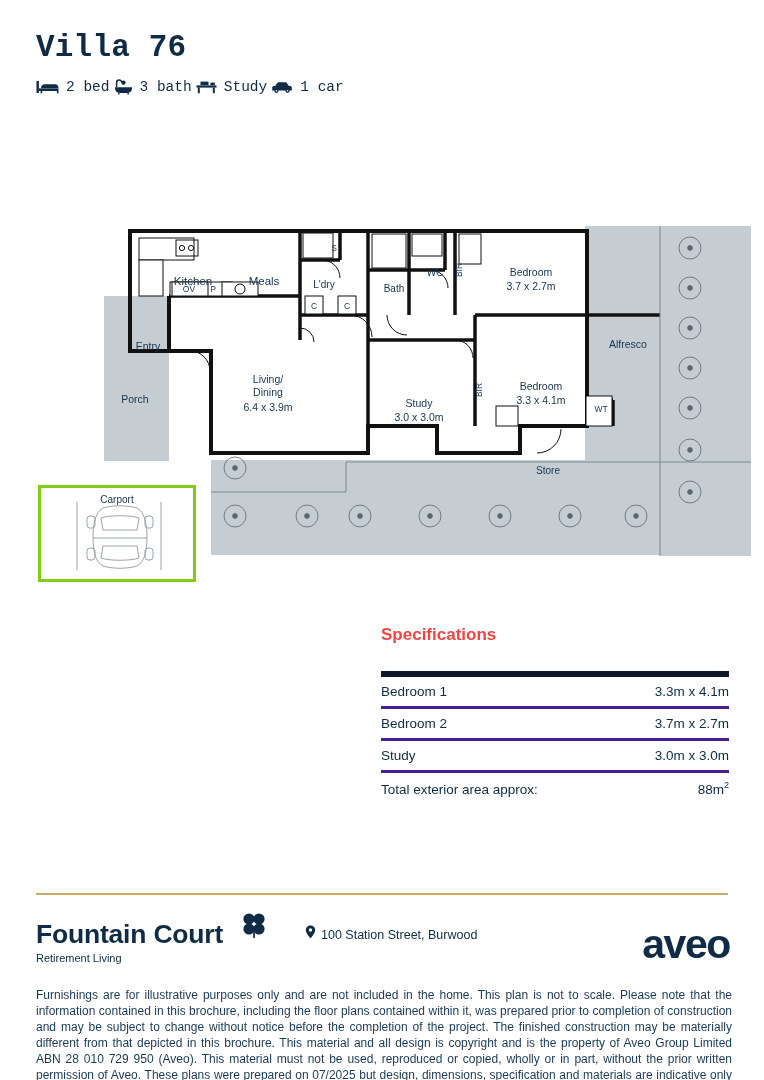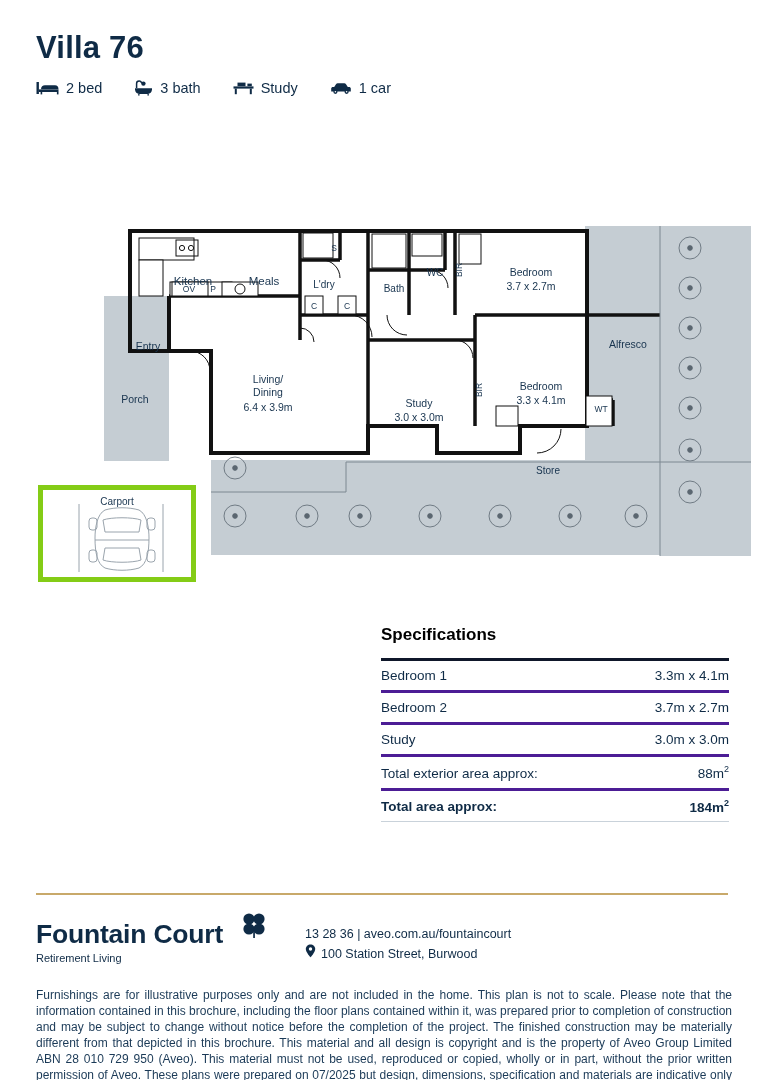--- a/index.html
+++ b/index.html
@@ -8,74 +8,74 @@
     width: 764px;
     height: 1080px;
     background: #ffffff;
     font-family: "Liberation Sans", sans-serif;
     color: #0f2b46;
     position: relative;
     overflow: hidden;
   }
 
   
-  .header { padding: 30px 16px 0 36px; }
+  .header { padding: 30px 16px 0 36px; font-family: Liberation Mono, monospace; }
   .title {
     font-size: 31px;
     font-weight: bold;
     letter-spacing: 0.2px;
     color: #0f2b46;
     margin: 0 0 14px 0;
   }
-  .features { display: flex; align-items: center; gap: 32px; }
+  .features { display: flex; align-items: center; gap: 4px; }
   .feature { display: flex; align-items: center; gap: 7px; font-size: 14.5px; color: #0f2b46; }
   .feature svg { display: block; }
 
   
   .plan-area {
     position: absolute;
     left: 0; top: 200px;
     width: 764px; height: 400px;
   }
   .plan-svg { position: absolute; left: 0; top: 0; }
 
   
   .carport-box {
     position: absolute;
     left: 38px; top: 285px;
     width: 158px; height: 97px;
-    border: 5px solid #84cc16;
+    border: 3px solid #84cc16;
     background: #ffffff;
   }
   .carport-label {
     position: absolute; top: 6px; left: 0; width: 100%;
     text-align: center; font-size: 10px; color: #17334e;
   }
 
   
   .specs {
     position: absolute;
     left: 381px; top: 625px;
     width: 348px;
   }
   .specs h2 {
     font-size: 17px;
     font-weight: bold;
-    margin: 0 0 13px 0;
-    color: #000000;
+    margin: 0 0 26px 0;
+    color: #ef4444;
   }
   .spec-row {
     display: flex;
     justify-content: space-between;
     align-items: baseline;
     font-size: 13.5px;
     padding: 7px 0 7px 0;
     border-top: 3px solid #4c1d95;
   }
-  .spec-row:first-of-type { border-top: 3px solid #0f172a; }
+  .spec-row:first-of-type { border-top: 6px solid #0f172a; }
   .spec-row.total { font-weight: bold; border-bottom: 1px solid #c9d2da; }
   .spec-row .val sup { font-size: 9px; vertical-align: super; }
 
   
   .footer-rule {
     position: absolute;
     left: 36px; top: 893px;
     width: 692px; height: 2px;
     background: #c8a96a;
   }
@@ -373,24 +373,20 @@
     <span class="val">3.7m x 2.7m</span>
   </div>
   <div class="spec-row">
     <span class="lbl">Study</span>
     <span class="val">3.0m x 3.0m</span>
   </div>
   <div class="spec-row">
     <span class="lbl">Total exterior area approx:</span>
     <span class="val"><span>88m</span><sup>2</sup></span>
   </div>
-  <div class="spec-row total">
-    <span class="lbl">Total area approx:</span>
-    <span class="val"><span>184m</span><sup>2</sup></span>
-  </div>
 </div>
 
 <div class="footer-rule"></div>
 
 <div class="footer">
   <div class="brand">
     <div class="brand-name">Fountain Court</div>
     <div class="brand-sub">Retirement Living</div>
   </div>
 
@@ -398,27 +394,27 @@
     <svg width="32" height="32" viewBox="0 0 32 32">
       <circle cx="11" cy="10" r="5.6" fill="#0f2b46"></circle>
       <circle cx="21" cy="10" r="5.6" fill="#0f2b46"></circle>
       <circle cx="11" cy="20" r="5.6" fill="#0f2b46"></circle>
       <circle cx="21" cy="20" r="5.6" fill="#0f2b46"></circle>
       <rect x="15.2" y="19" width="1.7" height="10" fill="#0f2b46"></rect>
     </svg>
   </div>
 
   <div class="contact">
-    <div>13 28 36 | aveo.com.au/fountaincourt</div>
     <div class="line2">
       <span>
         <svg width="11" height="14" viewBox="0 0 11 14">
           <path d="M5.5 0.6 C2.9 0.6 0.8 2.6 0.8 5.1 C0.8 8.4 5.5 13.4 5.5 13.4 C5.5 13.4 10.2 8.4 10.2 5.1 C10.2 2.6 8.1 0.6 5.5 0.6 Z" fill="#0f2b46"></path>
           <circle cx="5.5" cy="5" r="1.7" fill="#ffffff"></circle>
         </svg>
       </span>
       <span>100 Station Street, Burwood</span>
     </div>
   </div>
 
+  <div class="aveo">aveo</div>
 </div>
 
 <div class="disclaimer">Furnishings are for illustrative purposes only and are not included in the home. This plan is not to scale. Please note that the information contained in this brochure, including the floor plans contained within it, was prepared prior to completion of construction and may be subject to change without notice before the completion of the project. The finished construction may be materially different from that depicted in this brochure. This material and all design is copyright and is the property of Aveo Group Limited ABN 28 010 729 950 (Aveo). This material must not be used, reproduced or copied, wholly or in part, without the prior written permission of Aveo. These plans were prepared on 07/2025 but design, dimensions, specification and materials are indicative only and are subject to change without notice at anytime and intending purhasers should undertake their own independent inquiries to satisfy themselves regarding the status of these plans. You should refer to appropriate Survey Plans for confirmation of individual unit areas.</div>
 
 </body></html>

